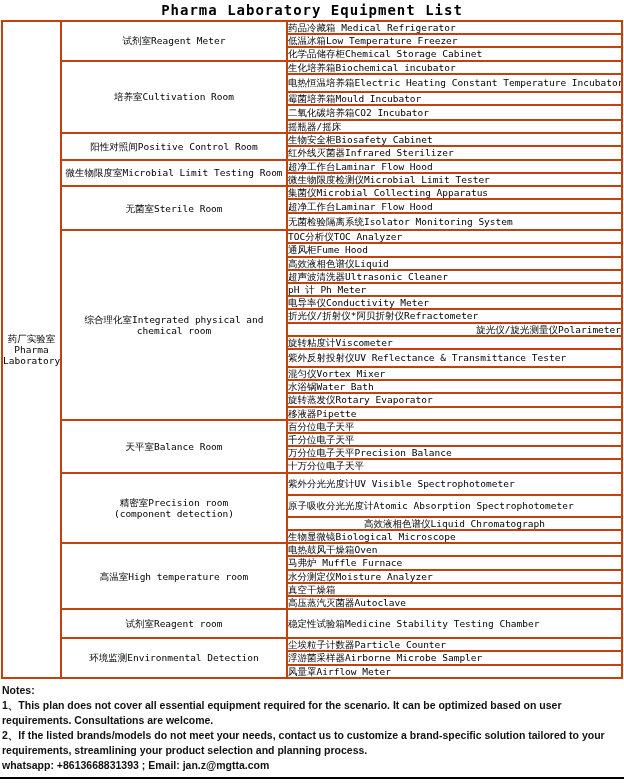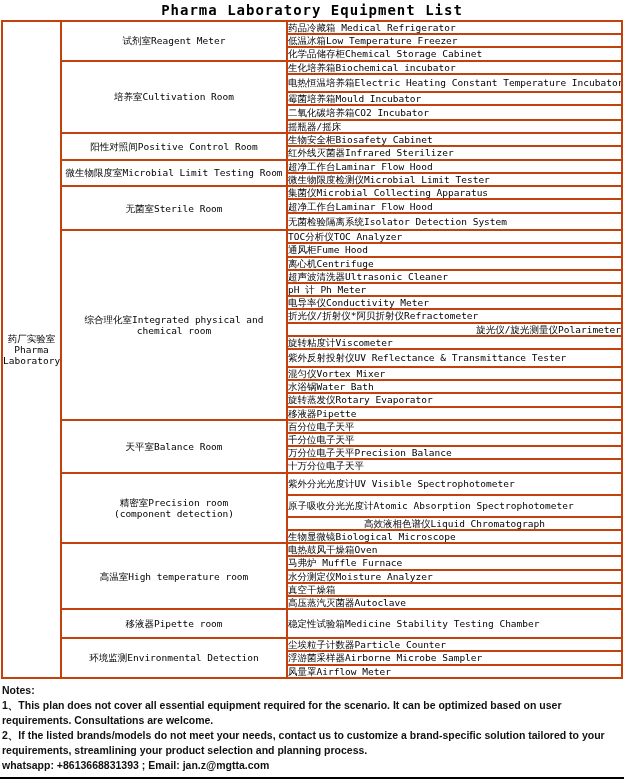--- a/index.html
+++ b/index.html
@@ -99,33 +99,33 @@
       <tr style="height: 12px;">
         <td class="room" rowspan="3">
           <div>无菌室Sterile Room</div>
         </td>
         <td class="item">集菌仪Microbial Collecting Apparatus</td>
       </tr>
       <tr style="height: 14px;">
         <td class="item">超净工作台Laminar Flow Hood</td>
       </tr>
       <tr style="height: 17px;">
-        <td class="item">无菌检验隔离系统Isolator Detection System</td>
+        <td class="item">无菌检验隔离系统Isolator Monitoring System</td>
       </tr>
       <tr style="height: 12px;">
         <td class="room" rowspan="14">
           <div>综合理化室Integrated physical and chemical room</div>
         </td>
         <td class="item">TOC分析仪TOC Analyzer</td>
       </tr>
       <tr style="height: 12px;">
         <td class="item">通风柜Fume Hood</td>
       </tr>
       <tr style="height: 12px;">
-        <td class="item">离心机Centrifuge</td>
+        <td class="item">高效液相色谱仪Liquid</td>
       </tr>
       <tr style="height: 12px;">
         <td class="item">超声波清洗器Ultrasonic Cleaner</td>
       </tr>
       <tr style="height: 12px;">
         <td class="item">pH 计 Ph Meter</td>
       </tr>
       <tr style="height: 12px;">
         <td class="item">电导率仪Conductivity Meter</td>
       </tr>
@@ -197,21 +197,21 @@
         <td class="item">水分测定仪Moisture Analyzer</td>
       </tr>
       <tr style="height: 12px;">
         <td class="item">真空干燥箱</td>
       </tr>
       <tr style="height: 12px;">
         <td class="item">高压蒸汽灭菌器Autoclave</td>
       </tr>
       <tr style="height: 29px;">
         <td class="room" rowspan="1">
-          <div>移液器Pipette room</div>
+          <div>试剂室Reagent room</div>
         </td>
         <td class="item">稳定性试验箱Medicine Stability Testing Chamber</td>
       </tr>
       <tr style="height: 12px;">
         <td class="room" rowspan="3">
           <div>环境监测Environmental Detection</div>
         </td>
         <td class="item">尘埃粒子计数器Particle Counter</td>
       </tr>
       <tr style="height: 12px;">

